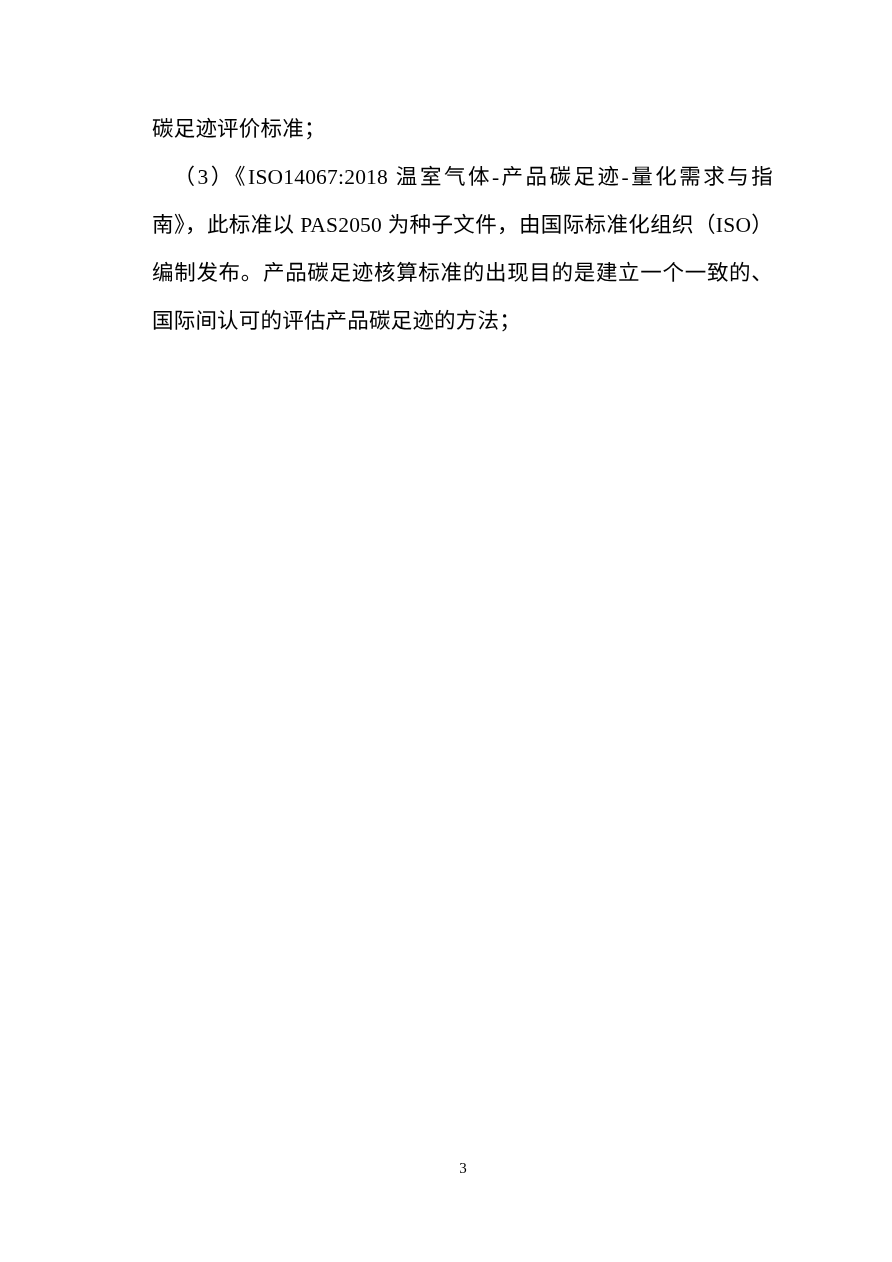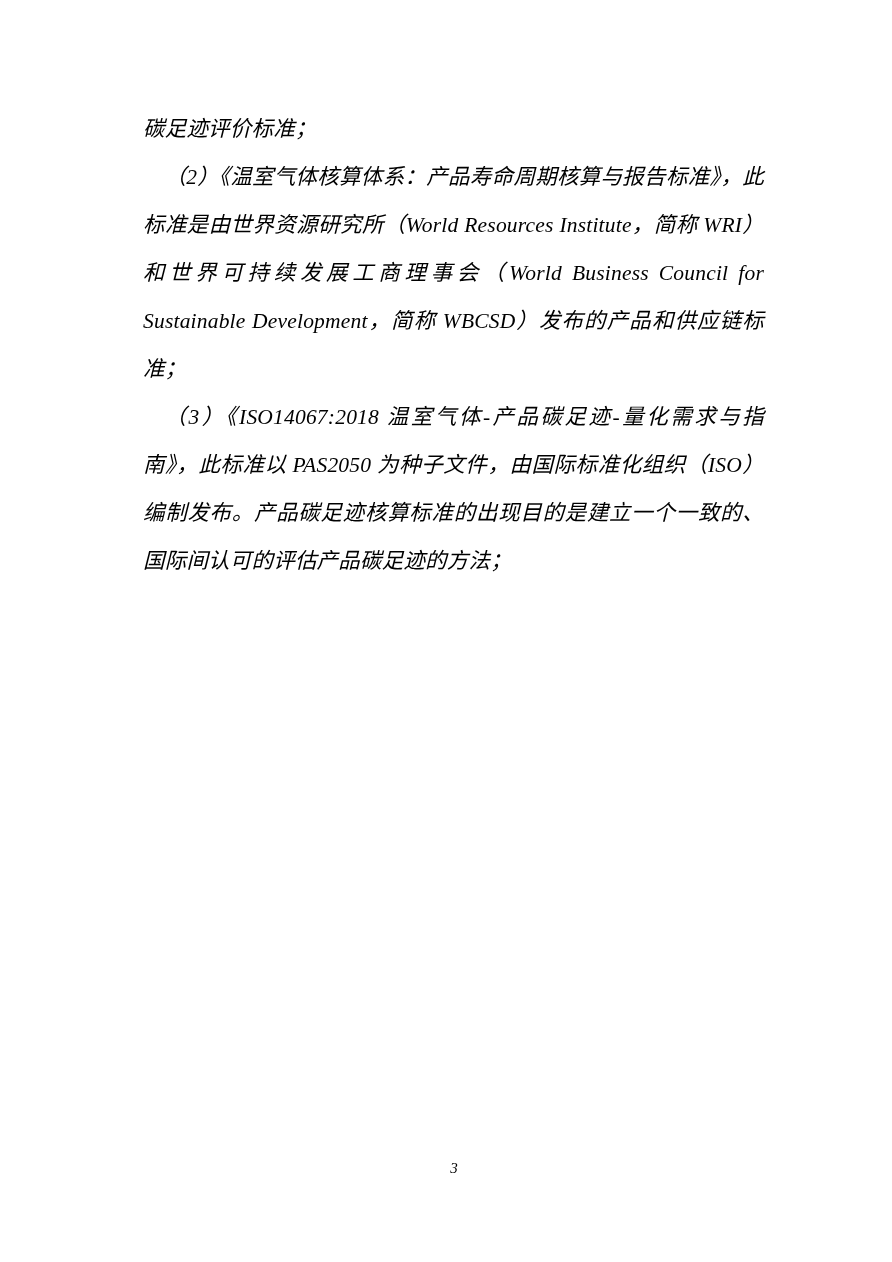--- a/index.html
+++ b/index.html
@@ -9,26 +9,25 @@
   }
   body {
     width: 892px;
     height: 1262px;
     position: relative;
     overflow: hidden;
     font-family: "Liberation Serif", "DejaVu Serif", serif;
   }
   .page {
     position: absolute;
-    left: 8px;
+    left: 17px;
     top: 0;
     width: 724px;
     height: 1262px;
     background: #ffffff;
-    font-style: italic;
   }
   .page-content {
     position: absolute;
     left: 135px;
     top: 105px;
     width: 621px;
     color: #000000;
     font-size: 21.5px;
     line-height: 48px;
     text-align: justify;
@@ -54,19 +53,18 @@
     line-height: 20px;
   }
 </style>
 </head>
 <body>
 
 <div class="page">
 
   <div class="page-content">
     <p class="para">碳足迹评价标准；</p>
-    <p class="para indented">（2）《温室气体核算体系：产品寿命周期核算与报告标准》，此标准是由世界资源研究所（World Resources Institute，简称 WRI）和世界可持续发展工商理事会（World Business Council for Sustainable Development，简称 WBCSD）发布的产品和供应链标准；</p>
     <p class="para indented">（3）《ISO14067:2018 温室气体-产品碳足迹-量化需求与指南》，此标准以 PAS2050 为种子文件，由国际标准化组织（ISO）编制发布。产品碳足迹核算标准的出现目的是建立一个一致的、国际间认可的评估产品碳足迹的方法；</p>
   </div>
 
   <div class="page-number">3</div>
 
 </div>
 
 </body></html>

